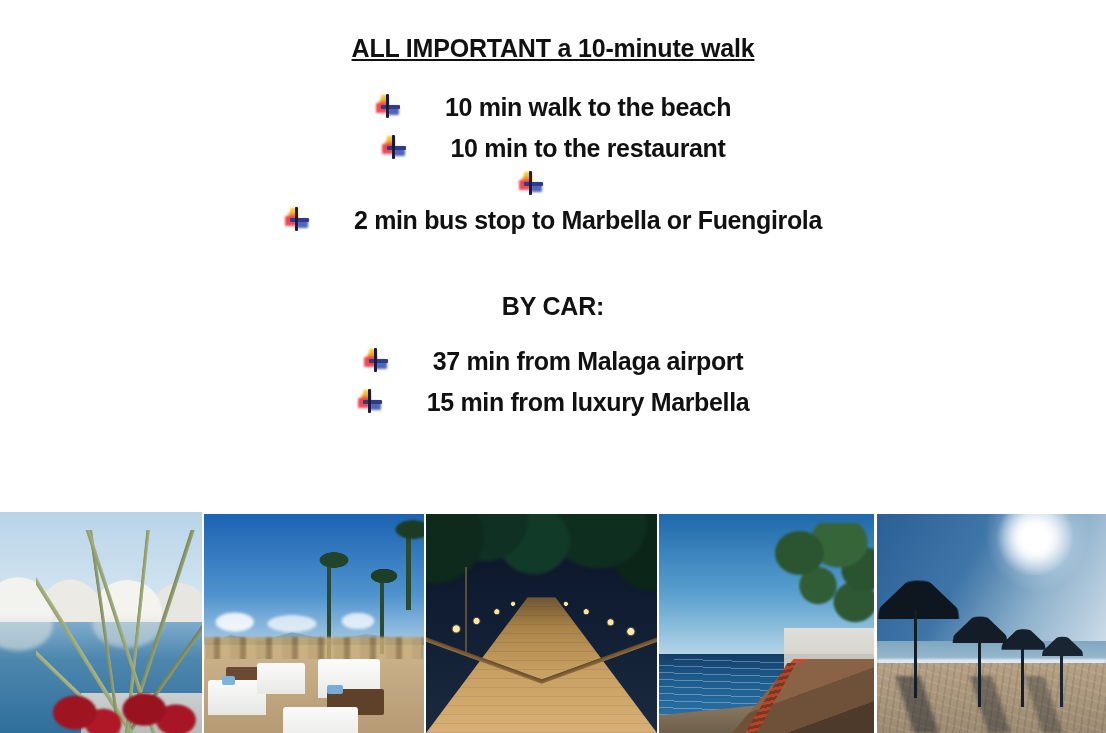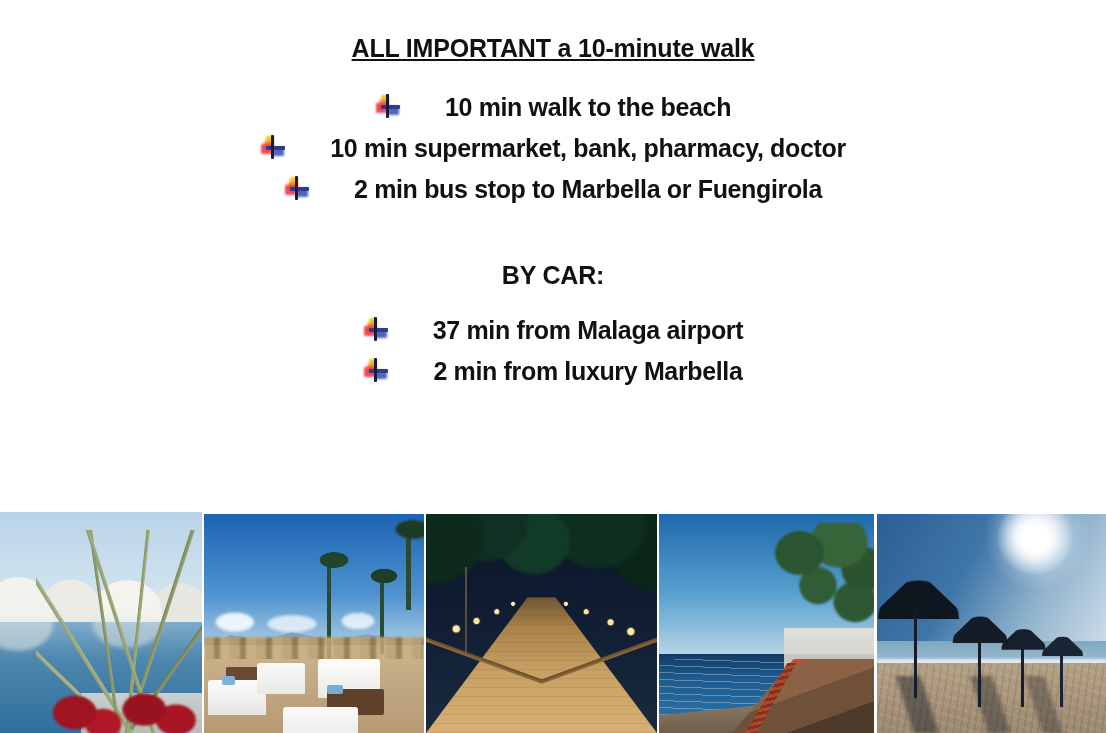--- a/index.html
+++ b/index.html
@@ -500,31 +500,41 @@
         <span class="bi b-yellow"></span>
           <span class="bi b-orange"></span>
           <span class="bi b-red"></span>
         <span class="bi b-blue"></span>
           <span class="bi b-navy-h"></span>
           <span class="bi b-navy-v"></span>
       </span>
       <span class="bullet-text">10 min walk to the beach</span>
     </div>
 
-
     <div class="bullet-line">
       <span class="bullet-icon">
         <span class="bi b-yellow"></span>
           <span class="bi b-orange"></span>
           <span class="bi b-red"></span>
         <span class="bi b-blue"></span>
           <span class="bi b-navy-h"></span>
           <span class="bi b-navy-v"></span>
       </span>
-      <span class="bullet-text">10 min supermarket, bank, pharmacy, doctor</span>
+      <span class="bullet-text">10 min to the restaurant</span>
+    </div>
+
+    <div class="bullet-line">
+      <span class="bullet-icon">
+        <span class="bi b-yellow"></span>
+          <span class="bi b-orange"></span>
+          <span class="bi b-red"></span>
+        <span class="bi b-blue"></span>
+          <span class="bi b-navy-h"></span>
+          <span class="bi b-navy-v"></span>
+      </span>
     </div>
 
     <div class="bullet-line">
       <span class="bullet-icon">
         <span class="bi b-yellow"></span>
           <span class="bi b-orange"></span>
           <span class="bi b-red"></span>
         <span class="bi b-blue"></span>
           <span class="bi b-navy-h"></span>
           <span class="bi b-navy-v"></span>
@@ -548,21 +558,21 @@
 
     <div class="bullet-line">
       <span class="bullet-icon">
         <span class="bi b-yellow"></span>
           <span class="bi b-orange"></span>
           <span class="bi b-red"></span>
         <span class="bi b-blue"></span>
           <span class="bi b-navy-h"></span>
           <span class="bi b-navy-v"></span>
       </span>
-      <span class="bullet-text">2 min from luxury Marbella</span>
+      <span class="bullet-text">15 min from luxury Marbella</span>
     </div>
 
 
   </div>
 
   <div class="photo-strip">
 
     <div class="photo" id="photo-marina">
       <div class="sky layer"></div>
       <div class="water layer"></div>

